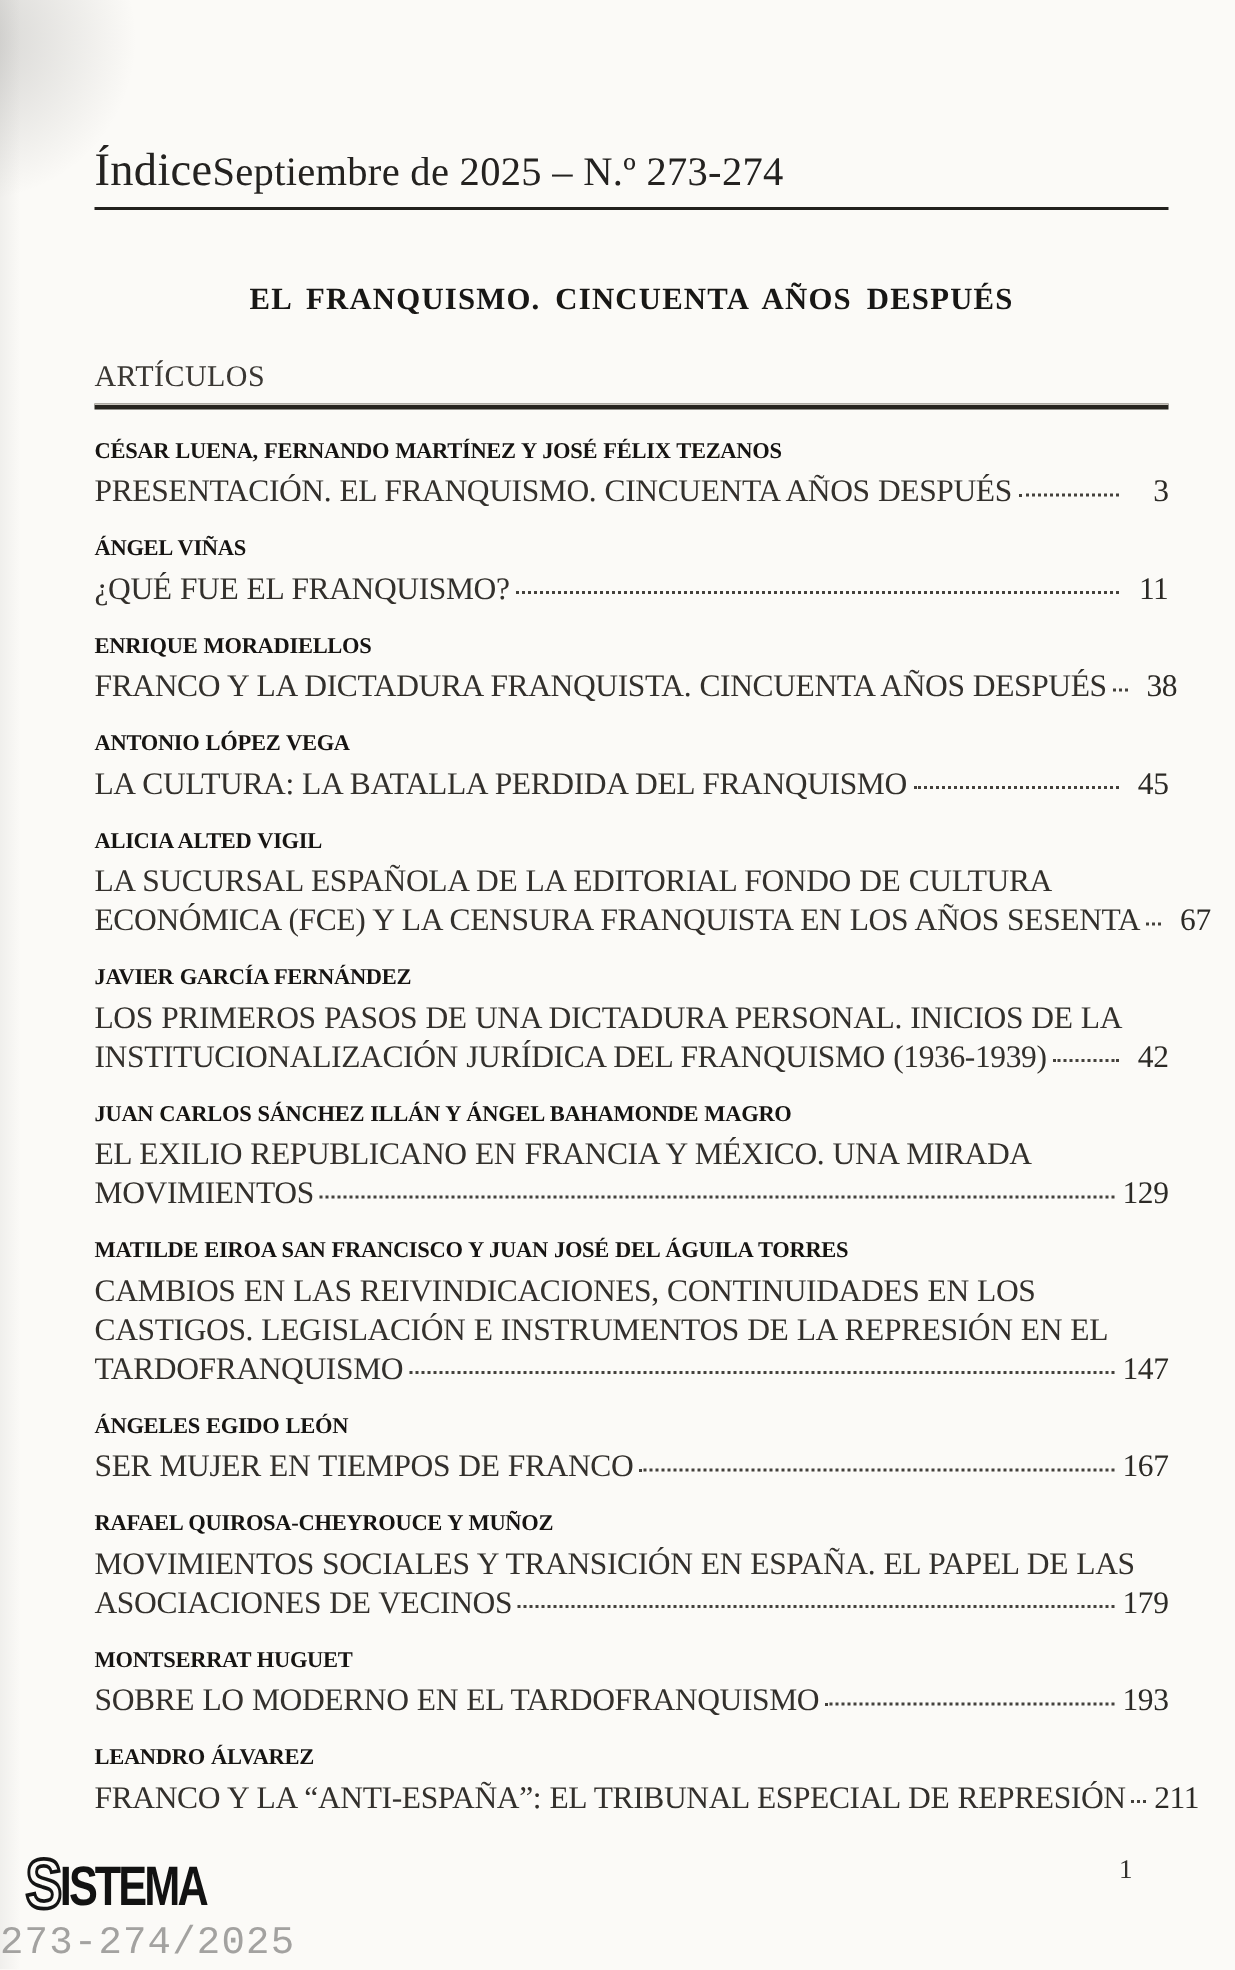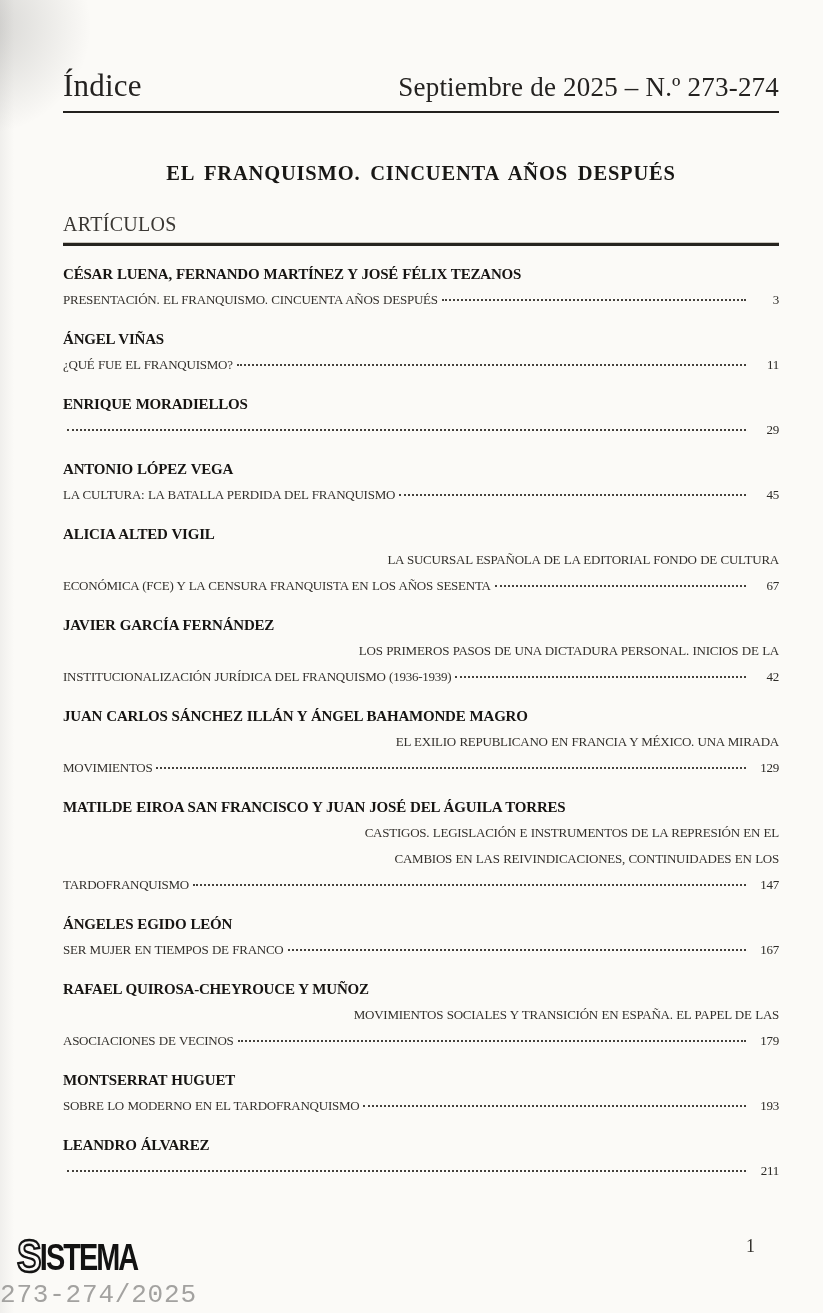--- a/index.html
+++ b/index.html
@@ -15,22 +15,22 @@
     width:823px;height:1313px;
     background:
       radial-gradient(circle at -2% 2%, rgba(40,40,40,.18), rgba(40,40,40,0) 7%),
       linear-gradient(90deg, rgba(60,60,60,.06), rgba(60,60,60,0) 14px),
       #fbfaf7;
     box-sizing:border-box;
     padding:0 44px 0 63px;
   }
   
   .masthead{
-    display:flex;justify-content:space-between;align-items:baseline;
-    padding-top:68px;padding-bottom:7px;
+    display:flex;align-items:baseline;
+    padding-top:95px;padding-bottom:7px;
     border-bottom:2.5px solid #23211e;
   }
   .masthead .left{font-size:31px;letter-spacing:.2px;color:#242220;}
   .masthead .right{font-size:27px;letter-spacing:.2px;color:#242220;}
   
   .dossier{
     margin:49px 0 0 0;
     text-align:center;
     font-size:20.5px;font-weight:bold;
     letter-spacing:.8px;word-spacing:4px;
@@ -50,23 +50,23 @@
   
   #toc{margin-top:15px;}
   .entry{margin-bottom:13px;}
   .authors{
     font-weight:bold;font-size:15px;line-height:26px;
     letter-spacing:-.2px;word-spacing:.5px;
     color:#161412;white-space:nowrap;
   }
   .tline{
     display:flex;align-items:baseline;
-    font-size:13px;line-height:26px;
+    font-size:21px;line-height:26px;
     letter-spacing:-.25px;word-spacing:.5px;
-    color:#33302c;white-space:nowrap;justify-content:flex-end;
+    color:#33302c;white-space:nowrap;
   }
   .leader{
     flex:1 1 auto;
     border-bottom:2.4px dotted #44413c;
     margin:0 5px 0 4px;
     transform:translateY(-3px);
     min-width:10px;
   }
   .pg{min-width:28px;text-align:right;color:#2c2a26;}
   
@@ -130,22 +130,23 @@
             <span class="leader"></span>
             <span class="pg">11</span>
           </div>
         </div>
     </article>
 
     <article class="entry">
       <div class="authors">ENRIQUE MORADIELLOS</div>
       <div class="lines">
           <div class="tline">
-            <span class="leader"></span>
-            <span class="pg">29</span>
+            <span>FRANCO Y LA DICTADURA FRANQUISTA. CINCUENTA AÑOS DESPUÉS</span>
+            <span class="leader"></span>
+            <span class="pg">38</span>
           </div>
         </div>
     </article>
 
     <article class="entry">
       <div class="authors">ANTONIO LÓPEZ VEGA</div>
       <div class="lines">
           <div class="tline">
             <span>LA CULTURA: LA BATALLA PERDIDA DEL FRANQUISMO</span>
             <span class="leader"></span>
@@ -193,26 +194,26 @@
             <span class="leader"></span>
             <span class="pg">129</span>
           </div>
         </div>
     </article>
 
     <article class="entry">
       <div class="authors">MATILDE EIROA SAN FRANCISCO Y JUAN JOSÉ DEL ÁGUILA TORRES</div>
       <div class="lines">
           <div class="tline">
+            <span>CAMBIOS EN LAS REIVINDICACIONES, CONTINUIDADES EN LOS</span>
+          </div>
+          <div class="tline">
             <span>CASTIGOS. LEGISLACIÓN E INSTRUMENTOS DE LA REPRESIÓN EN EL</span>
           </div>
           <div class="tline">
-            <span>CAMBIOS EN LAS REIVINDICACIONES, CONTINUIDADES EN LOS</span>
-          </div>
-          <div class="tline">
             <span>TARDOFRANQUISMO</span>
             <span class="leader"></span>
             <span class="pg">147</span>
           </div>
         </div>
     </article>
 
     <article class="entry">
       <div class="authors">ÁNGELES EGIDO LEÓN</div>
       <div class="lines">
@@ -246,20 +247,21 @@
             <span class="leader"></span>
             <span class="pg">193</span>
           </div>
         </div>
     </article>
 
     <article class="entry">
       <div class="authors">LEANDRO ÁLVAREZ</div>
       <div class="lines">
           <div class="tline">
+            <span>FRANCO Y LA “ANTI-ESPAÑA”: EL TRIBUNAL ESPECIAL DE REPRESIÓN</span>
             <span class="leader"></span>
             <span class="pg">211</span>
           </div>
         </div>
     </article>
   </main>
 
   <div class="footer-center">
     <div class="logo"><span class="logo-s">S</span><span class="logo-rest">ISTEMA</span></div>
     <div class="footer-issue">273-274/2025</div>

